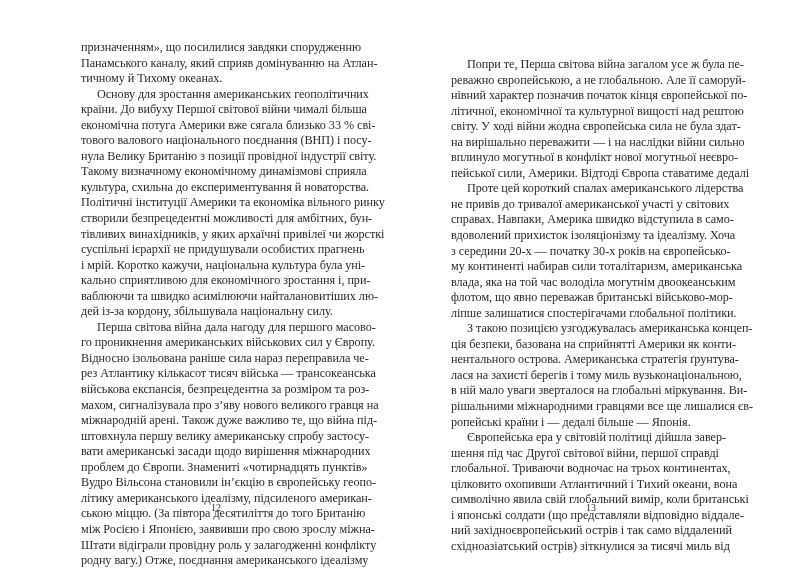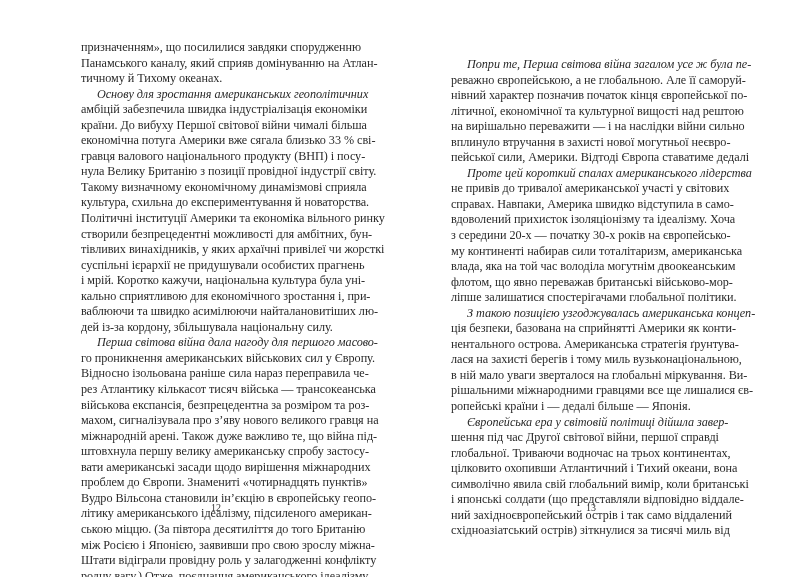--- a/index.html
+++ b/index.html
@@ -42,45 +42,43 @@
       text-align-last: justify;
       text-align: justify;
       height: 15.55px;
       overflow: visible;
     }
     .line.last {
       text-align-last: left;
     }
     .line.indent {
       padding-left: 16px;
-      font-style: italic;
     }
     .folio {
       position: absolute;
       top: 502px;
       font-size: 10px;
       color: #333;
     }
     .page-left .folio { left: 211px; }
     .page-right .folio { left: 186px; text-align: right; }
   </style>
 </head>
 <body>
 
 <div class="spread">
   <div class="page page-left">
     <div class="column" id="left-col">
         <span class="line">призначенням», що посилилися завдяки спорудженню</span>
         <span class="line">Панамського каналу, який сприяв домінуванню на Атлан-</span>
         <span class="line last">тичному й Тихому океанах.</span>
         <span class="line indent">Основу для зростання американських геополітичних</span>
-        <span class="line">амбіцій забезпечила швидка індустріалізація економіки</span>
         <span class="line">країни. До вибуху Першої світової війни чималі більша</span>
         <span class="line">економічна потуга Америки вже сягала близько 33 % сві-</span>
-        <span class="line">гравця валового національного продукту (ВНП) і посу-</span>
+        <span class="line">тового валового національного поєднання (ВНП) і посу-</span>
         <span class="line">нула Велику Британію з позиції провідної індустрії світу.</span>
         <span class="line">Такому визначному економічному динамізмові сприяла</span>
         <span class="line">культура, схильна до експериментування й новаторства.</span>
         <span class="line">Політичні інституції Америки та економіка вільного ринку</span>
         <span class="line">створили безпрецедентні можливості для амбітних, бун-</span>
         <span class="line">тівливих винахідників, у яких архаїчні привілеї чи жорсткі</span>
         <span class="line">суспільні ієрархії не придушували особистих прагнень</span>
         <span class="line">і мрій. Коротко кажучи, національна культура була уні-</span>
         <span class="line">кально сприятливою для економічного зростання і, при-</span>
         <span class="line">ваблюючи та швидко асимілюючи найталановитіших лю-</span>
@@ -103,22 +101,23 @@
         <span class="line">родну вагу.) Отже, поєднання американського ідеалізму</span>
       </div>
     <div class="folio">12</div>
   </div>
   <div class="page page-right">
     <div class="column" id="right-col">
         <span class="line indent">Попри те, Перша світова війна загалом усе ж була пе-</span>
         <span class="line">реважно європейською, а не глобальною. Але її саморуй-</span>
         <span class="line">нівний характер позначив початок кінця європейської по-</span>
         <span class="line">літичної, економічної та культурної вищості над рештою</span>
+        <span class="line">світу. У ході війни жодна європейська сила не була здат-</span>
         <span class="line">на вирішально переважити — і на наслідки війни сильно</span>
-        <span class="line">вплинуло втручання в захисті нової могутньої неєвро-</span>
+        <span class="line">вплинуло могутньої в конфлікт нової могутньої неєвро-</span>
         <span class="line">пейської сили, Америки. Відтоді Європа ставатиме дедалі</span>
         <span class="line indent">Проте цей короткий спалах американського лідерства</span>
         <span class="line">не привів до тривалої американської участі у світових</span>
         <span class="line">справах. Навпаки, Америка швидко відступила в само-</span>
         <span class="line">вдоволений прихисток ізоляціонізму та ідеалізму. Хоча</span>
         <span class="line">з середини 20-х — початку 30-х років на європейсько-</span>
         <span class="line">му континенті набирав сили тоталітаризм, американська</span>
         <span class="line">влада, яка на той час володіла могутнім двоокеанським</span>
         <span class="line">флотом, що явно переважав британські військово-мор-</span>
         <span class="line last">ліпше залишатися спостерігачами глобальної політики.</span>

